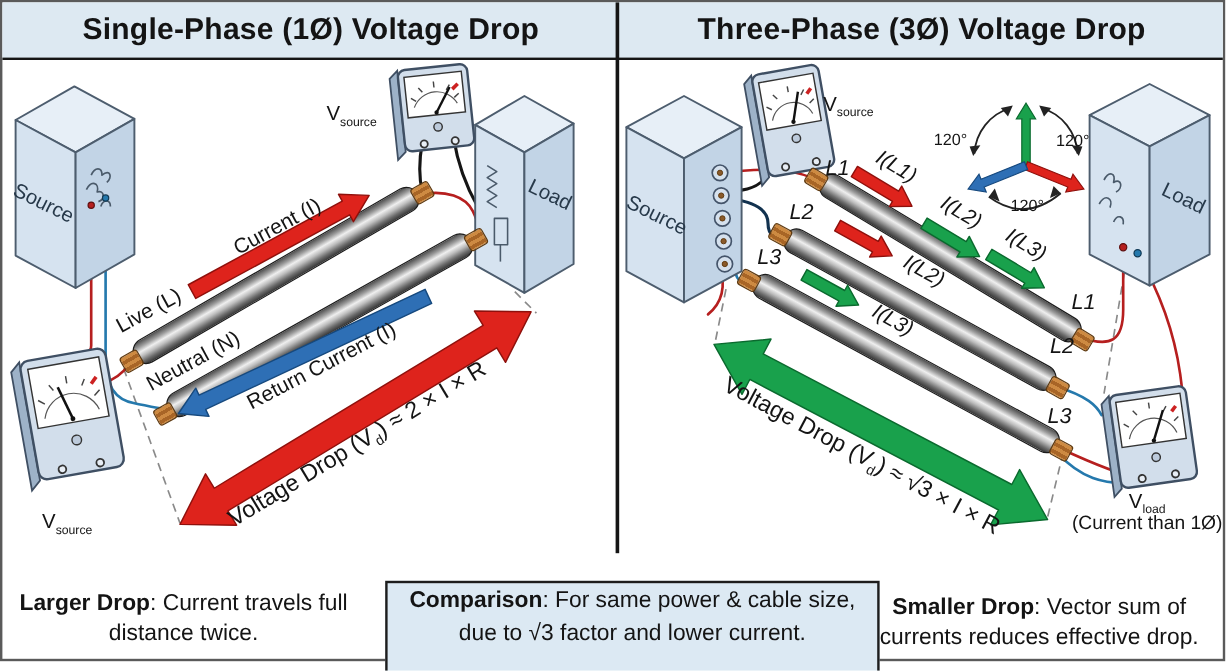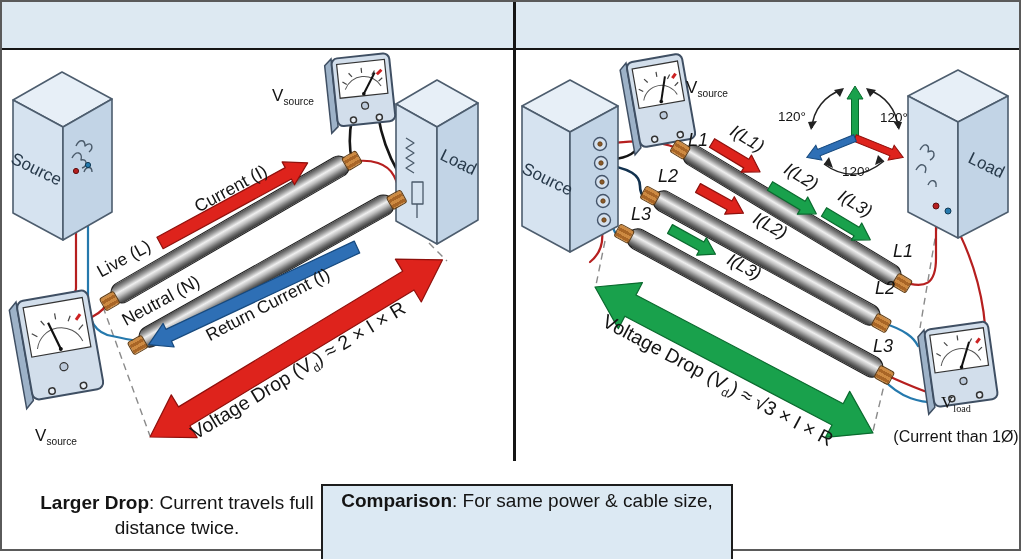--- a/index.html
+++ b/index.html
@@ -280,54 +280,58 @@
         <polygon points="866,88 876,90 870,97"></polygon>
         <polygon points="899,130 893,121 902,122"></polygon>
         <polygon points="844,88 834,90 840,97"></polygon>
         <polygon points="811,130 817,121 808,122"></polygon>
         <polygon points="824,164 833,168 829,157"></polygon>
         <polygon points="884,161 875,165 878,155"></polygon>
       </g>
     </g>
   </svg>
 
+  <div class="lbl ttl" style="left:259px;top:25px;">Single-Phase (1Ø) Voltage Drop</div>
+  <div class="lbl ttl" style="left:768px;top:25px;">Three-Phase (3Ø) Voltage Drop</div>
 
   <div class="lbl" style="left:36px;top:170px;transform:translate(-50%,-50%) rotate(26deg);font-size:17px;color:#27394a;">Source</div>
   <div class="lbl" style="left:458px;top:163px;transform:translate(-50%,-50%) rotate(26deg);font-size:17px;color:#27394a;">Load</div>
   <div class="lbl vtag" style="left:293px;top:97px;"><span>V</span><sub>source</sub></div>
   <div class="lbl vtag" style="left:56px;top:437px;"><span>V</span><sub>source</sub></div>
   <div class="lbl" style="left:231px;top:189px;transform:translate(-50%,-50%) rotate(-28.5deg);font-size:17.5px;">Current (I)</div>
   <div class="lbl" style="left:124px;top:259px;transform:translate(-50%,-50%) rotate(-28.5deg);font-size:17.5px;">Live (L)</div>
   <div class="lbl" style="left:161px;top:301px;transform:translate(-50%,-50%) rotate(-28.5deg);font-size:17.5px;">Neutral (N)</div>
   <div class="lbl" style="left:268px;top:305px;transform:translate(-50%,-50%) rotate(-27.5deg);font-size:17.5px;">Return Current (I)</div>
   <div class="lbl" style="left:299px;top:372px;transform:translate(-50%,-50%) rotate(-31.2deg);font-size:19.5px;"><span>Voltage Drop (V</span><sub>d</sub><span>) ≈ 2 × I × R</span></div>
-  <div class="cap" style="left:36px;top:490px;width:282px;"><b>Larger Drop</b><span>: Current travels full distance twice.</span></div>
+  <div class="cap" style="left:12px;top:490px;width:282px;"><b>Larger Drop</b><span>: Current travels full distance twice.</span></div>
 
   <div class="lbl" style="left:547px;top:180px;transform:translate(-50%,-50%) rotate(26deg);font-size:17px;color:#27394a;">Source</div>
   <div class="lbl" style="left:986px;top:166px;transform:translate(-50%,-50%) rotate(26deg);font-size:17px;color:#27394a;">Load</div>
   <div class="lbl vtag" style="left:707px;top:89px;"><span>V</span><sub>source</sub></div>
-  <div class="lbl vtag" style="left:956px;top:404px;font-family:Liberation Serif, serif;"><span>V</span><sub>load</sub></div>
+  <div class="lbl vtag" style="left:956px;top:420px;"><span>V</span><sub>load</sub></div>
   <div class="lbl" style="left:956px;top:437px;font-size:16px;">(Current than 1Ø)</div>
 
   <div class="lbl it" style="left:698px;top:141px;font-size:18px;">L1</div>
   <div class="lbl it" style="left:668px;top:177px;font-size:18px;">L2</div>
   <div class="lbl it" style="left:641px;top:215px;font-size:18px;">L3</div>
   <div class="lbl it" style="left:903px;top:252px;font-size:18px;">L1</div>
   <div class="lbl it" style="left:885px;top:289px;font-size:18px;">L2</div>
   <div class="lbl it" style="left:883px;top:347px;font-size:18px;">L3</div>
 
   <div class="lbl it" style="left:747px;top:139px;transform:translate(-50%,-50%) rotate(31deg);font-size:17.5px;">I(L1)</div>
   <div class="lbl it" style="left:801px;top:177px;transform:translate(-50%,-50%) rotate(31deg);font-size:17.5px;">I(L2)</div>
   <div class="lbl it" style="left:855px;top:204px;transform:translate(-50%,-50%) rotate(31deg);font-size:17.5px;">I(L3)</div>
   <div class="lbl it" style="left:770px;top:226px;transform:translate(-50%,-50%) rotate(29deg);font-size:17.5px;">I(L2)</div>
   <div class="lbl it" style="left:744px;top:267px;transform:translate(-50%,-50%) rotate(29deg);font-size:17.5px;">I(L3)</div>
 
   <div class="lbl" style="left:792px;top:117px;font-size:13.5px;">120°</div>
   <div class="lbl" style="left:894px;top:118px;font-size:13.5px;">120°</div>
   <div class="lbl" style="left:856px;top:172px;font-size:13.5px;">120°</div>
 
   <div class="lbl" style="left:717px;top:382px;transform:translate(-50%,-50%) rotate(28deg);font-size:19.5px;"><span>Voltage Drop (V</span><sub>d</sub><span>) ≈ √3 × I × R</span></div>
+  <div class="cap" style="left:710px;top:494px;width:312px;"><b>Smaller Drop</b><span>: Vector sum of currents reduces effective drop.</span></div>
 
   <div class="cmp" style="left:321px;top:460px;width:412px;height:86px;margin-top:24px;">
     <div><b>Comparison</b><span>: For same power &amp; cable size,</span></div>
+    <div>due to √3 factor and lower current.</div>
   </div>
 
 </div>
 
 </body></html>

